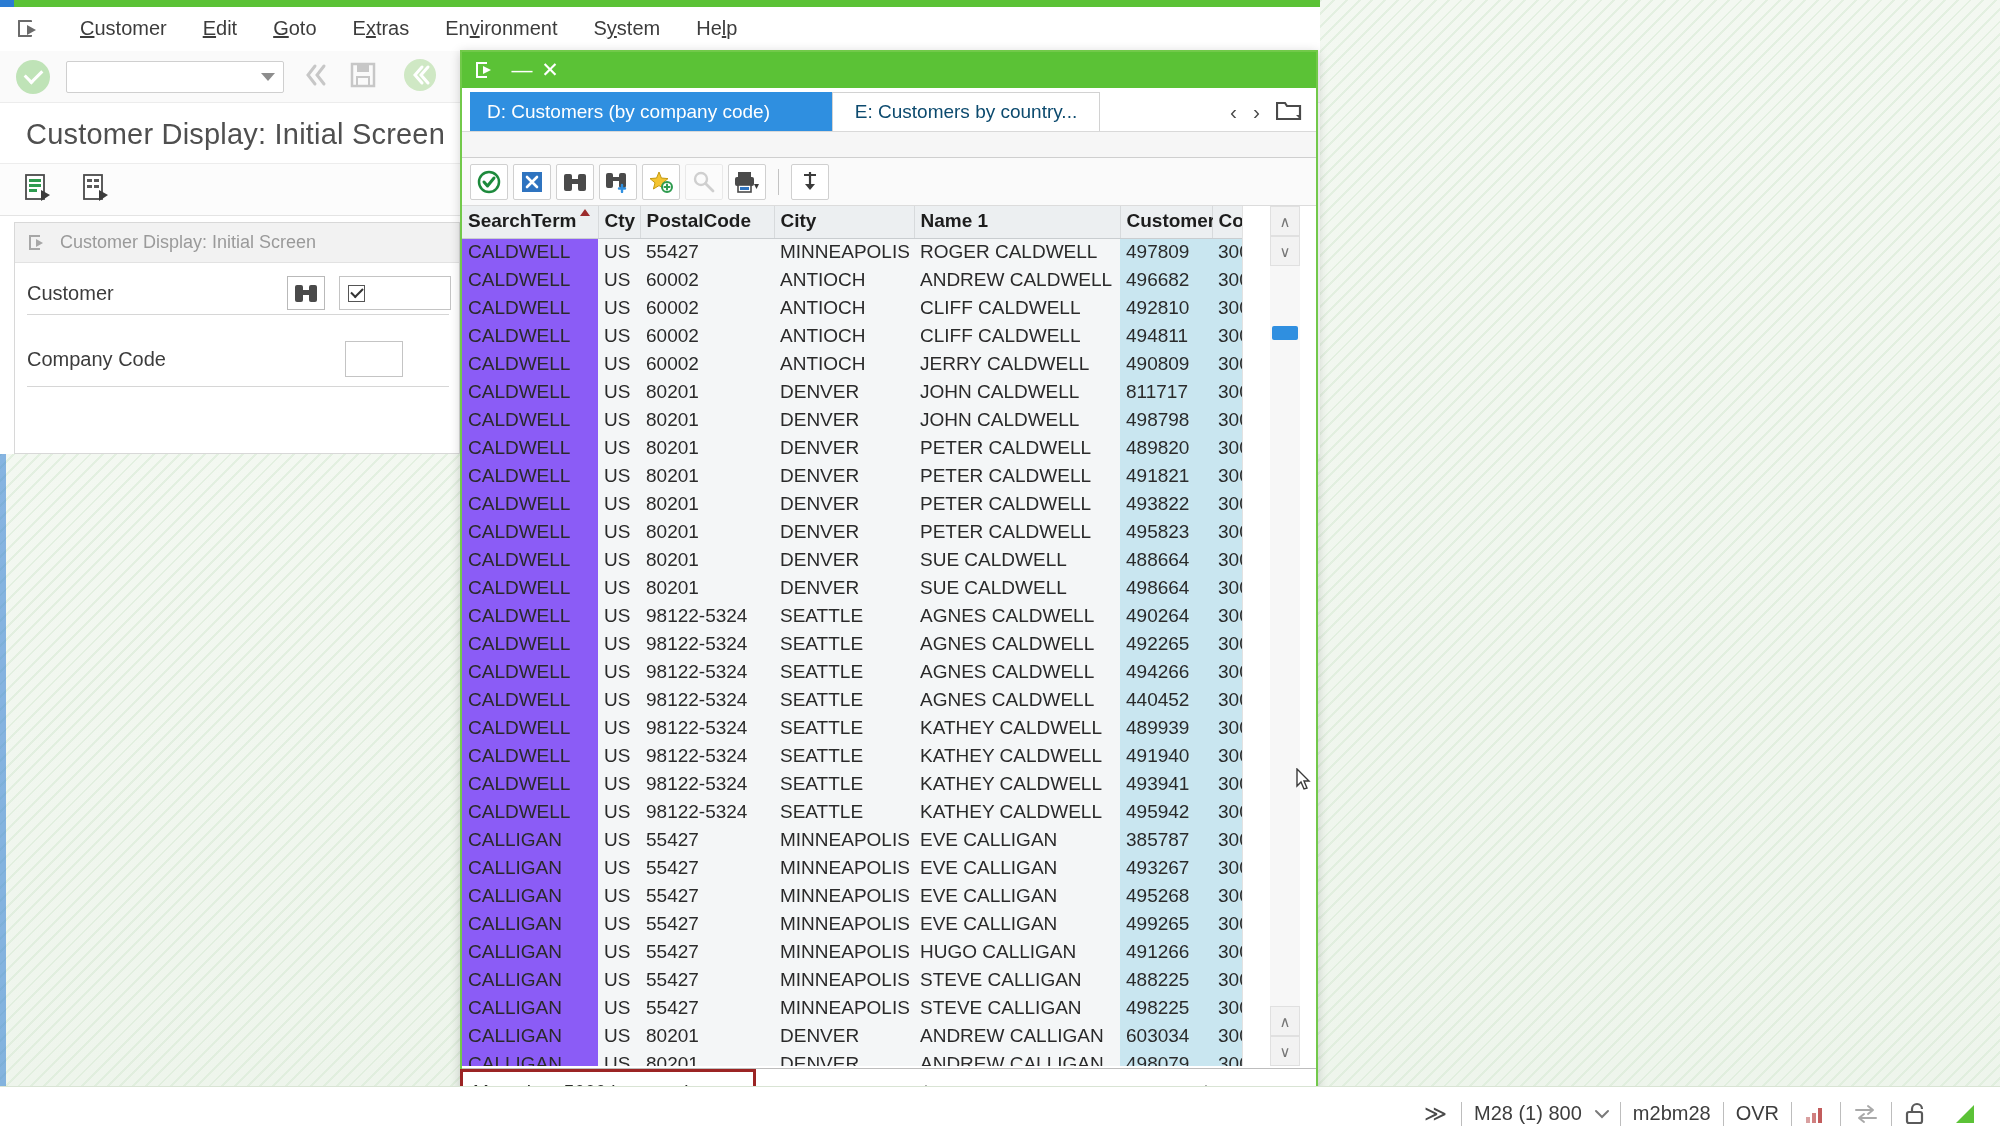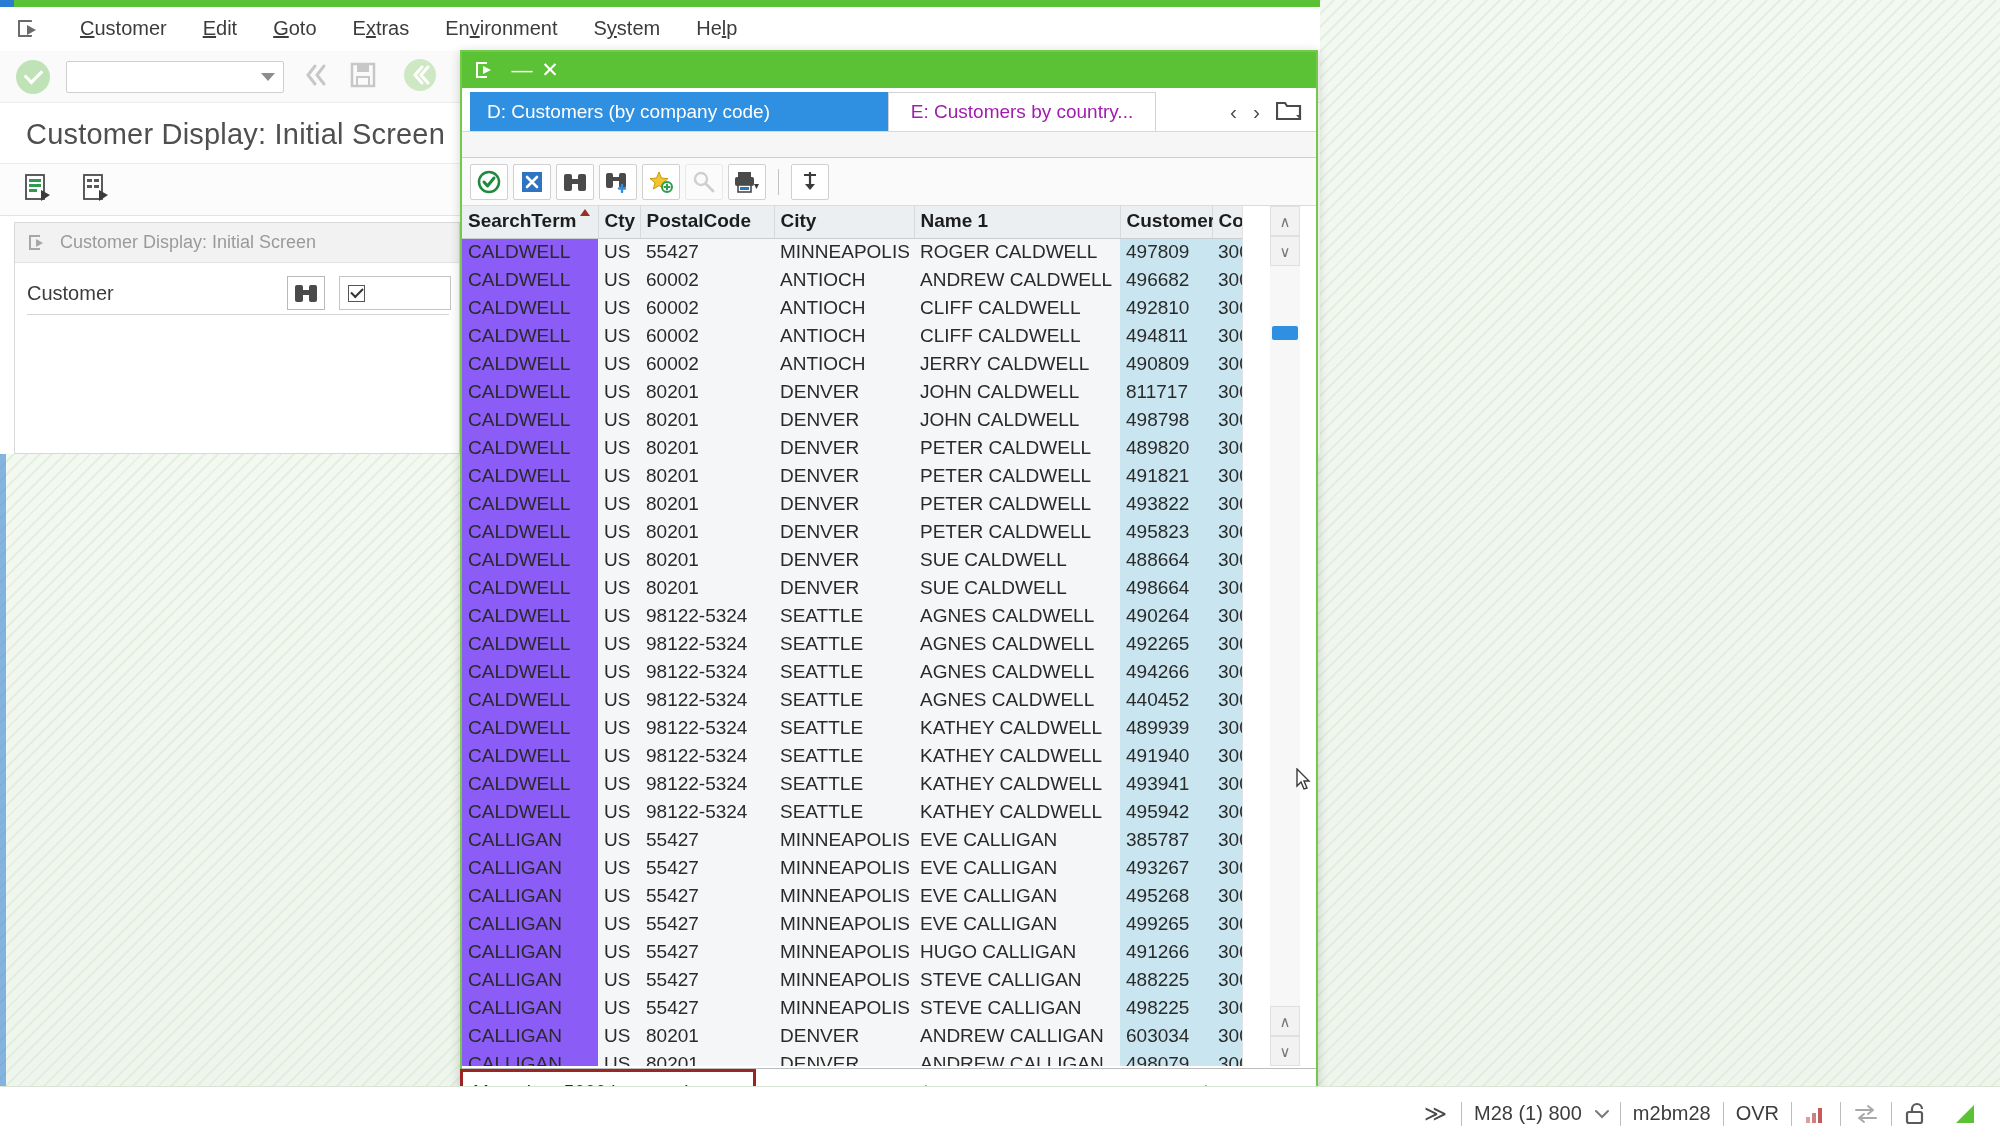--- a/index.html
+++ b/index.html
@@ -204,24 +204,24 @@
   }
 
   
   .dlg-tabstrip {
     height: 44px; background: #ffffff; display: flex; align-items: stretch;
     padding: 4px 0 0 8px; border-bottom: 1px solid #d9d9d9;
   }
   .dlg-tab {
     display: flex; align-items: center; padding: 0 16px;
     font-size: 19px; white-space: nowrap; border: 1px solid #d2d2d2;
-    border-bottom: none; background: #ffffff; color: #a21caf; cursor: default;
+    border-bottom: none; background: #ffffff; color: #0c4a6e; cursor: default;
   }
   .dlg-tab.active { background: #2f8fe0; color: #ffffff; border-color: #2f8fe0; }
-  .dlg-tab.t1 { width: 418px; }
+  .dlg-tab.t1 { width: 362px; }
   .dlg-tab.t2 { width: 268px; justify-content: center; }
   .tabstrip-spacer { flex: 1; }
   .tab-nav {
     display: flex; align-items: center; gap: 16px; padding: 0 14px 0 6px;
     color: #4a4a4a;
   }
   .tab-nav .arrow { font-size: 21px; cursor: default; }
 
   .dlg-gap { height: 26px; background: #f6f6f6; border-bottom: 1px solid #cfcfcf; }
 
@@ -447,20 +447,25 @@
           <rect x="16" y="3" width="8" height="17" rx="2" fill="#4a4a4a"></rect>
           <rect x="10" y="8" width="6" height="5" fill="#4a4a4a"></rect>
         </svg>
       </div>
       <div class="fld-check-box">
         <div class="tiny-check"></div>
       </div>
       <div class="underline-rule"></div>
     </div>
 
+    <div class="form-row" style="height:72px;">
+      <div class="form-label">Company Code</div>
+      <div class="cc-input"></div>
+      <div class="underline-rule"></div>
+    </div>
   </div>
 
   <div class="desktop-bg"></div>
   <div class="desktop-bg-right"></div>
   <div class="left-edge-strip"></div>
 
   <div class="dialog">
 
     <div class="dlg-titlebar">
       <div class="dlg-title-icon">

